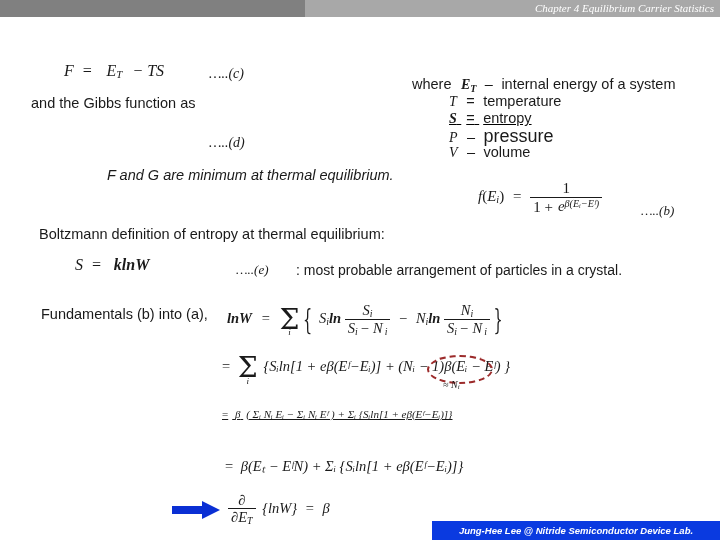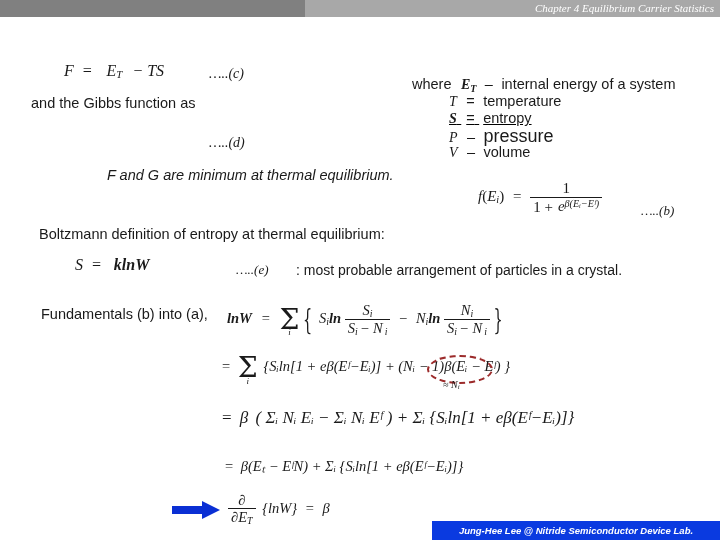--- a/index.html
+++ b/index.html
@@ -281,21 +281,21 @@
       <span class="glyph">Σ</span>
       <span class="idx">i</span>
     </span>
     <span style="padding-left:2px">{Sᵢln[1 +  eβ(Eᶠ−Eᵢ)] + (Nᵢ − 1)β(Eᵢ − Eᶠ) }</span>
   </div>
   <div class="ellipse-annot" style="left:427px; top:355px; width:62px; height:25px;"></div>
   <div class="math" style="left:443px; top:379px; font-size:10px;">
     <span>≈ N</span><sub>i</sub>
   </div>
 
-  <div class="math" style="left:222px; top:408px; font-size:17px;">
+  <div class="math" style="left:222px; top:408px; font-size:11px;text-decoration:underline;">
     <span class="up" style="padding-right:4px">=</span>
     <span>β</span>
     <span style="padding-left:3px">( Σᵢ Nᵢ Eᵢ − Σᵢ Nᵢ Eᶠ ) + Σᵢ {Sᵢln[1 +  eβ(Eᶠ−Eᵢ)]}</span>
   </div>
 
   <div class="math" style="left:225px; top:455px; font-size:14.5px;">
     <span class="up" style="padding-right:4px">=</span>
     <span>β(Eₜ − EᶠN) + Σᵢ {Sᵢln[1 +  eβ(Eᶠ−Eᵢ)]}</span>
   </div>
 

